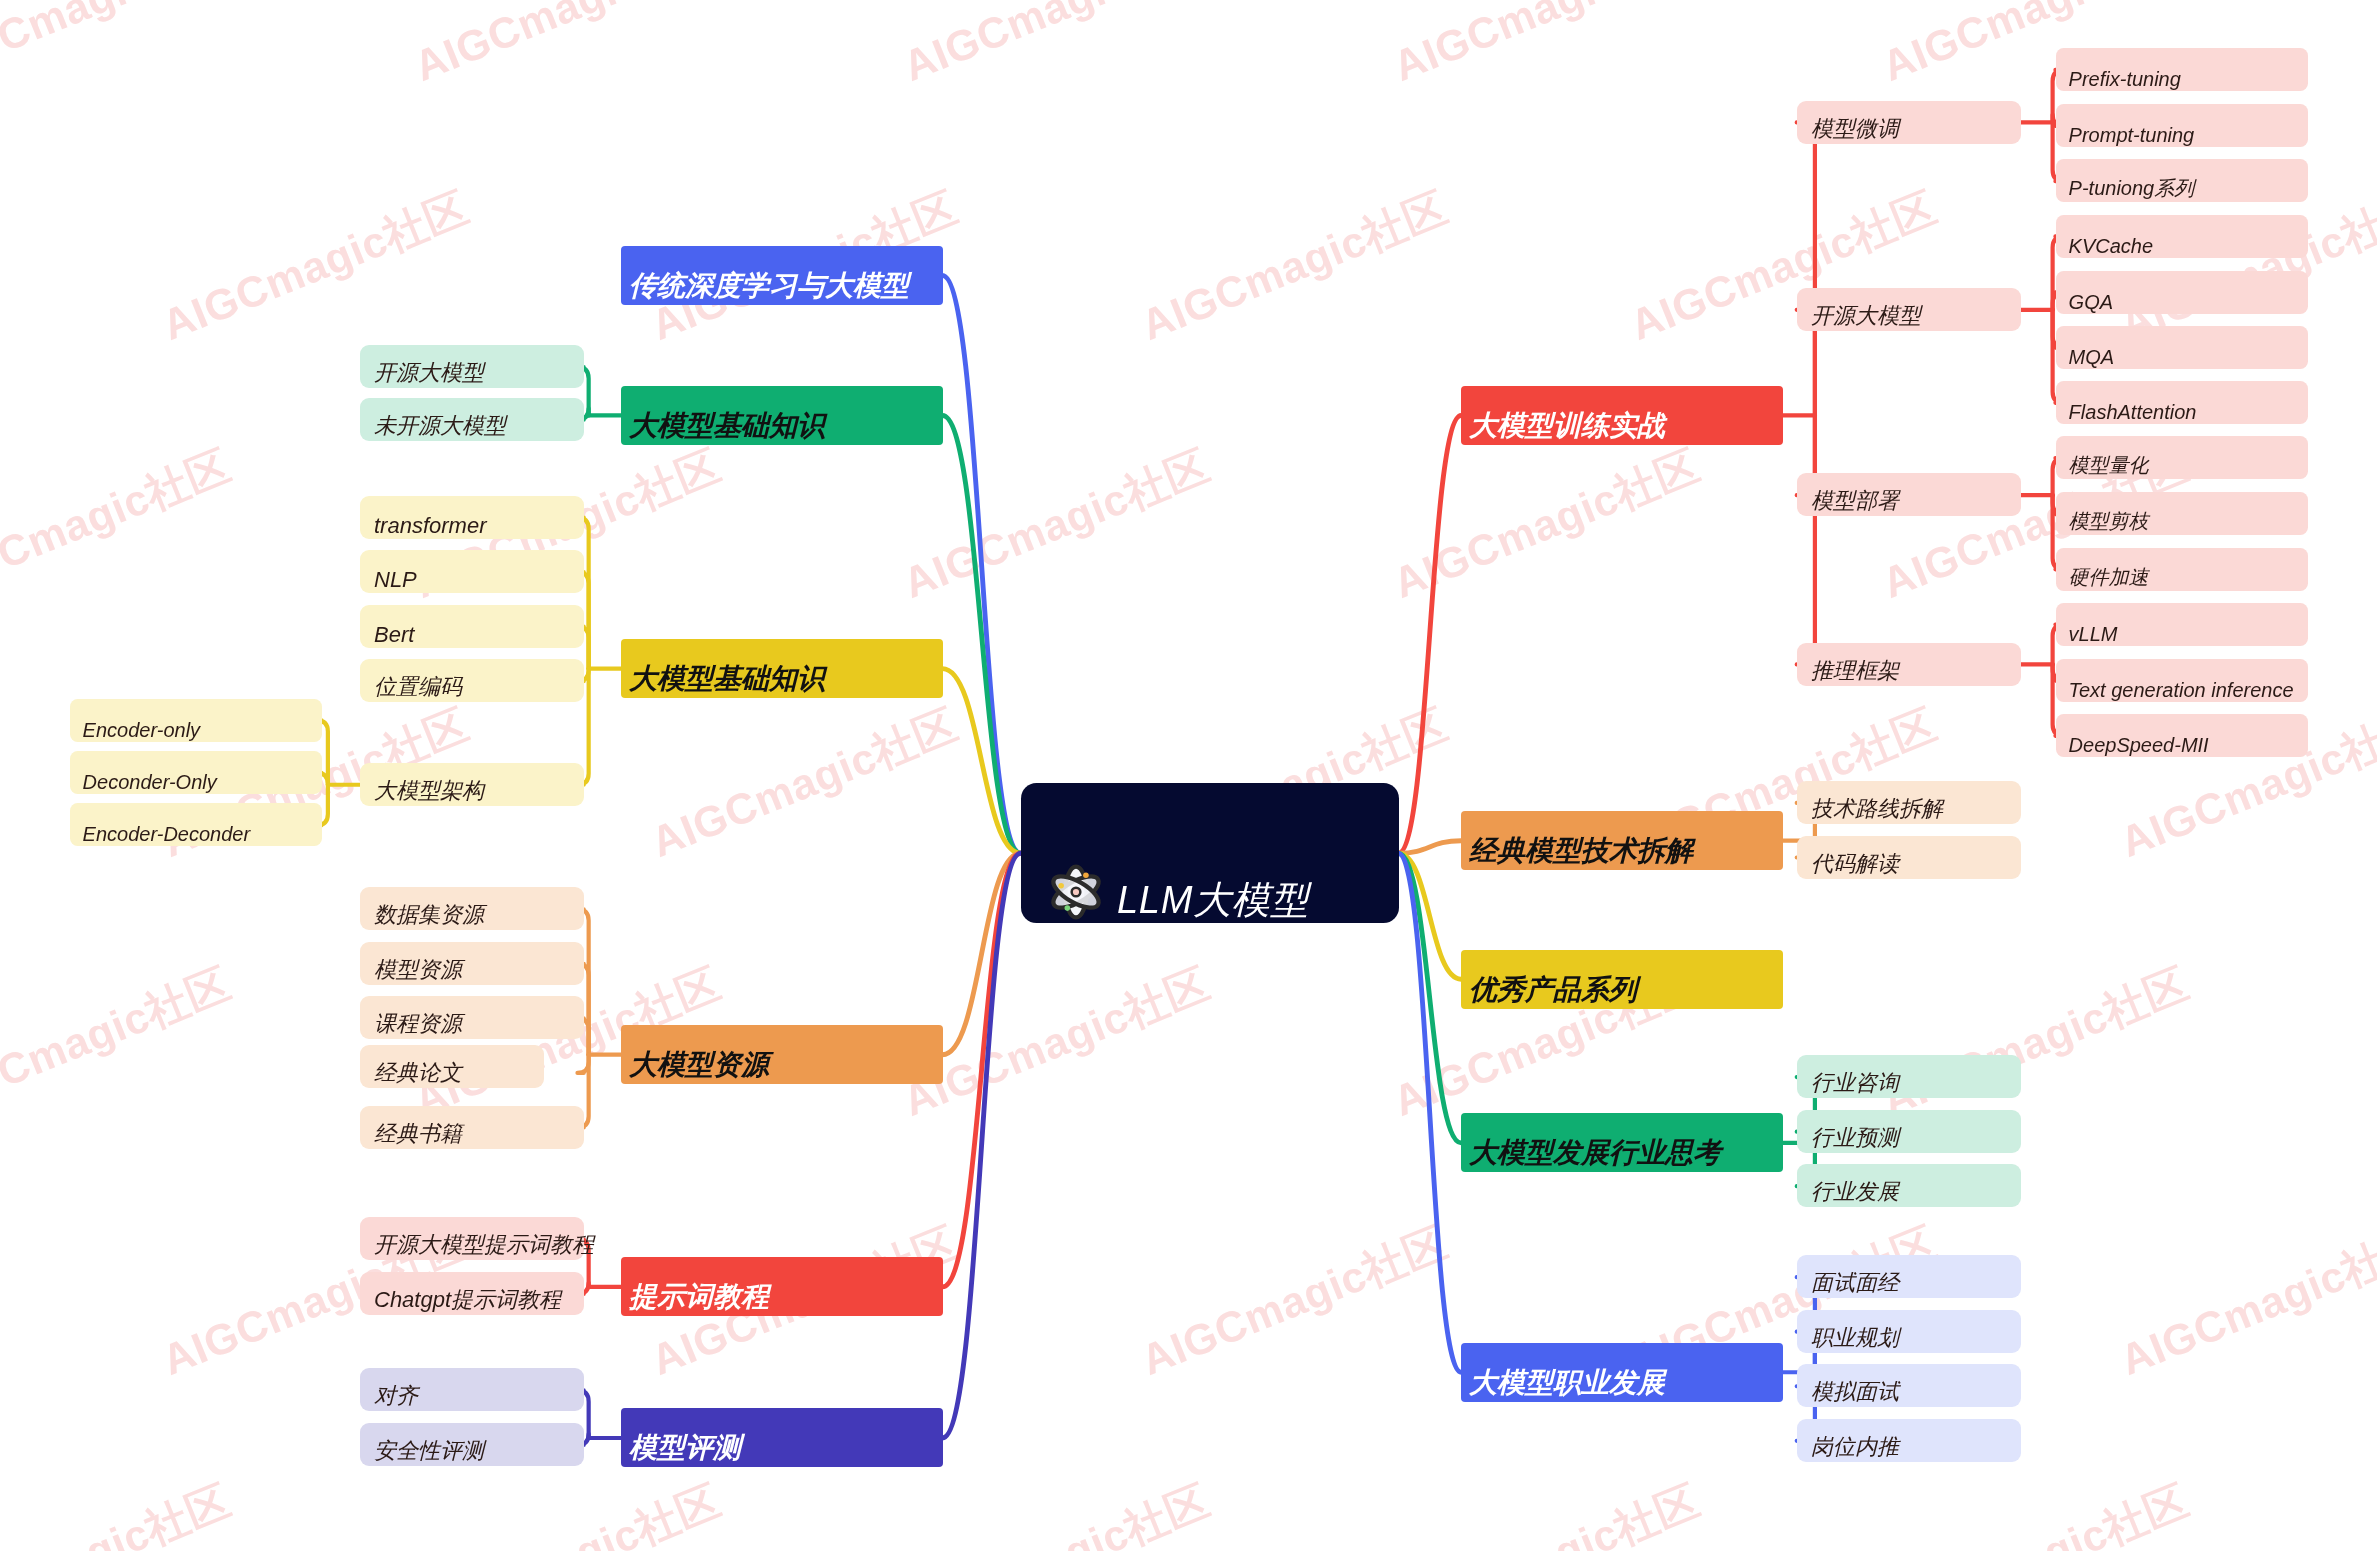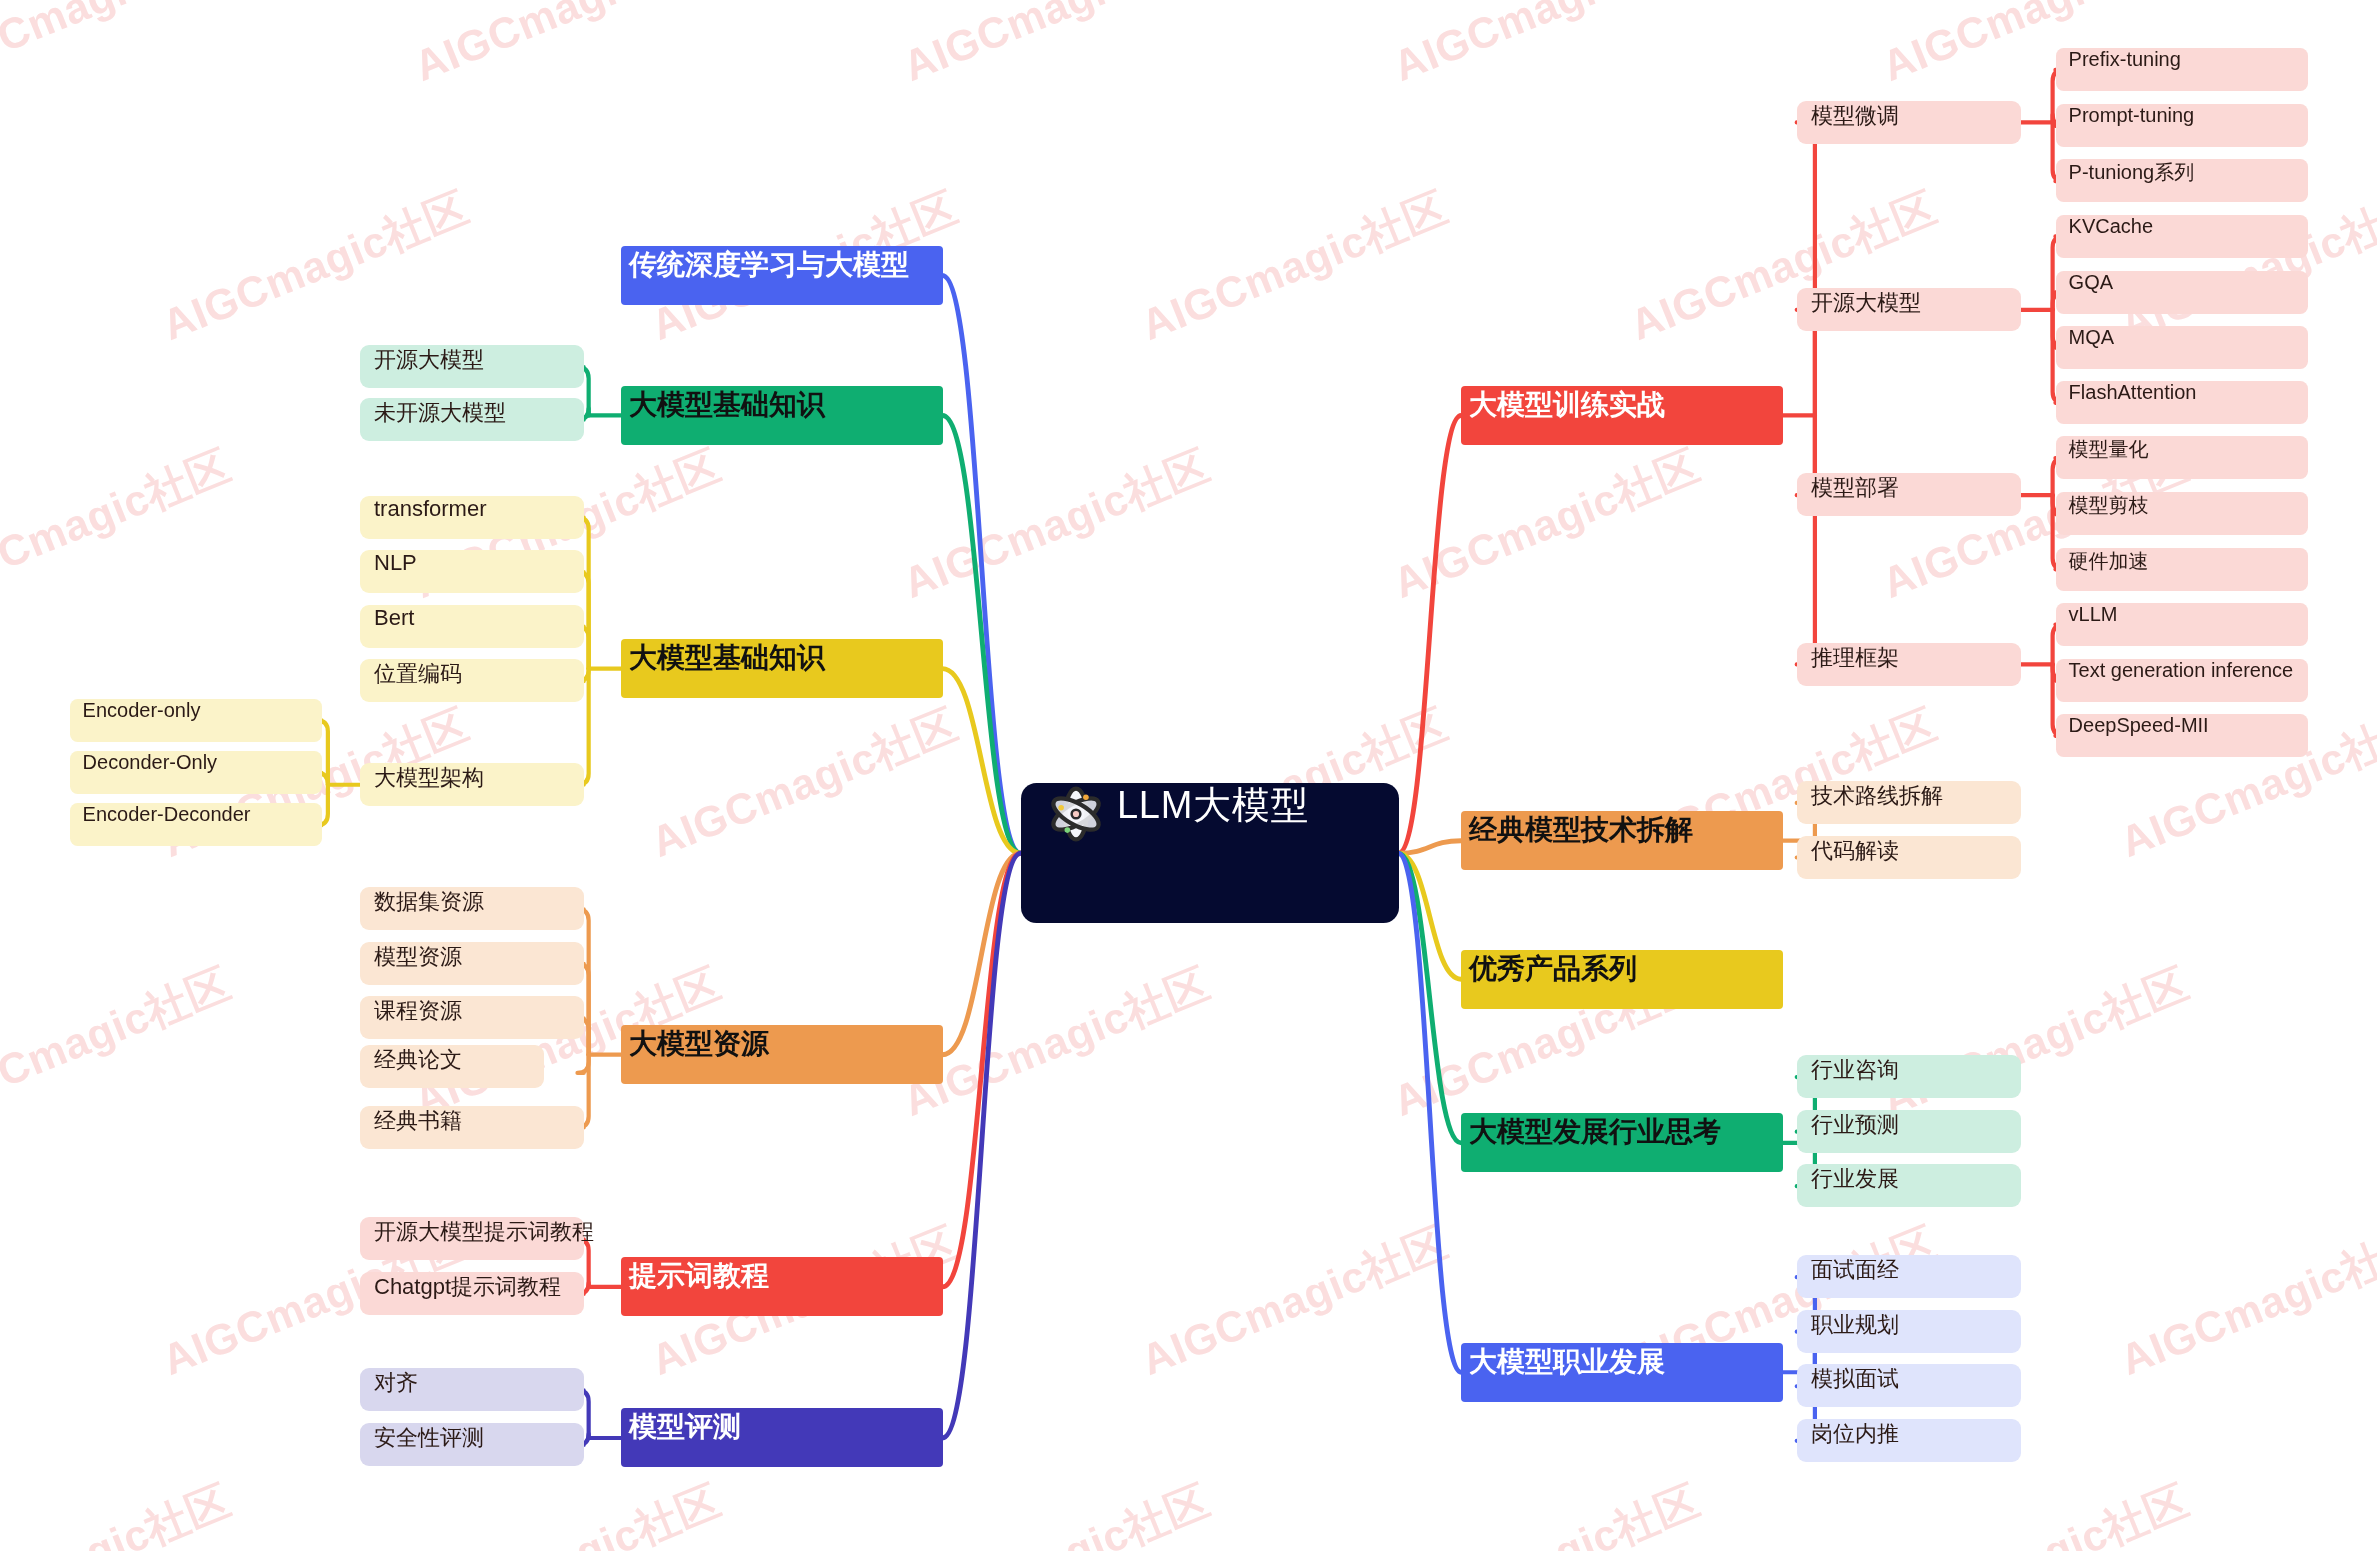--- a/index.html
+++ b/index.html
@@ -18,21 +18,21 @@
   .wm{position:absolute;color:#fbdede;font-size:43px;font-weight:600;
       white-space:nowrap;transform:rotate(-22deg);transform-origin:left top;
       font-family:"Liberation Sans",sans-serif;letter-spacing:0.7px;}
 
   
   #links{position:absolute;left:0;top:0;width:2377px;height:1552px;z-index:2;}
   #links path{fill:none;stroke-linecap:round;stroke-linejoin:round;}
 
   
   .node{position:absolute;z-index:3;box-sizing:border-box;
-        display:flex;align-items:flex-start;border-radius:9.8px;white-space:nowrap;}
+        display:flex;align-items:flex-end;border-radius:9.8px;white-space:nowrap;font-style:italic;}
 
   
   .central{background:#050A30;color:#ffffff;border-radius:15.4px;
            padding:0 24px;gap:10px;}
   .central .ctext{font-size:38px;line-height:1.18;white-space:normal;
                   width:210px;letter-spacing:0.7px;}
   .atom{width:62px;height:62px;flex:0 0 62px;}
 
   
   .l1{border-radius:4px;padding:0 8px;font-size:28px;font-weight:700;}

